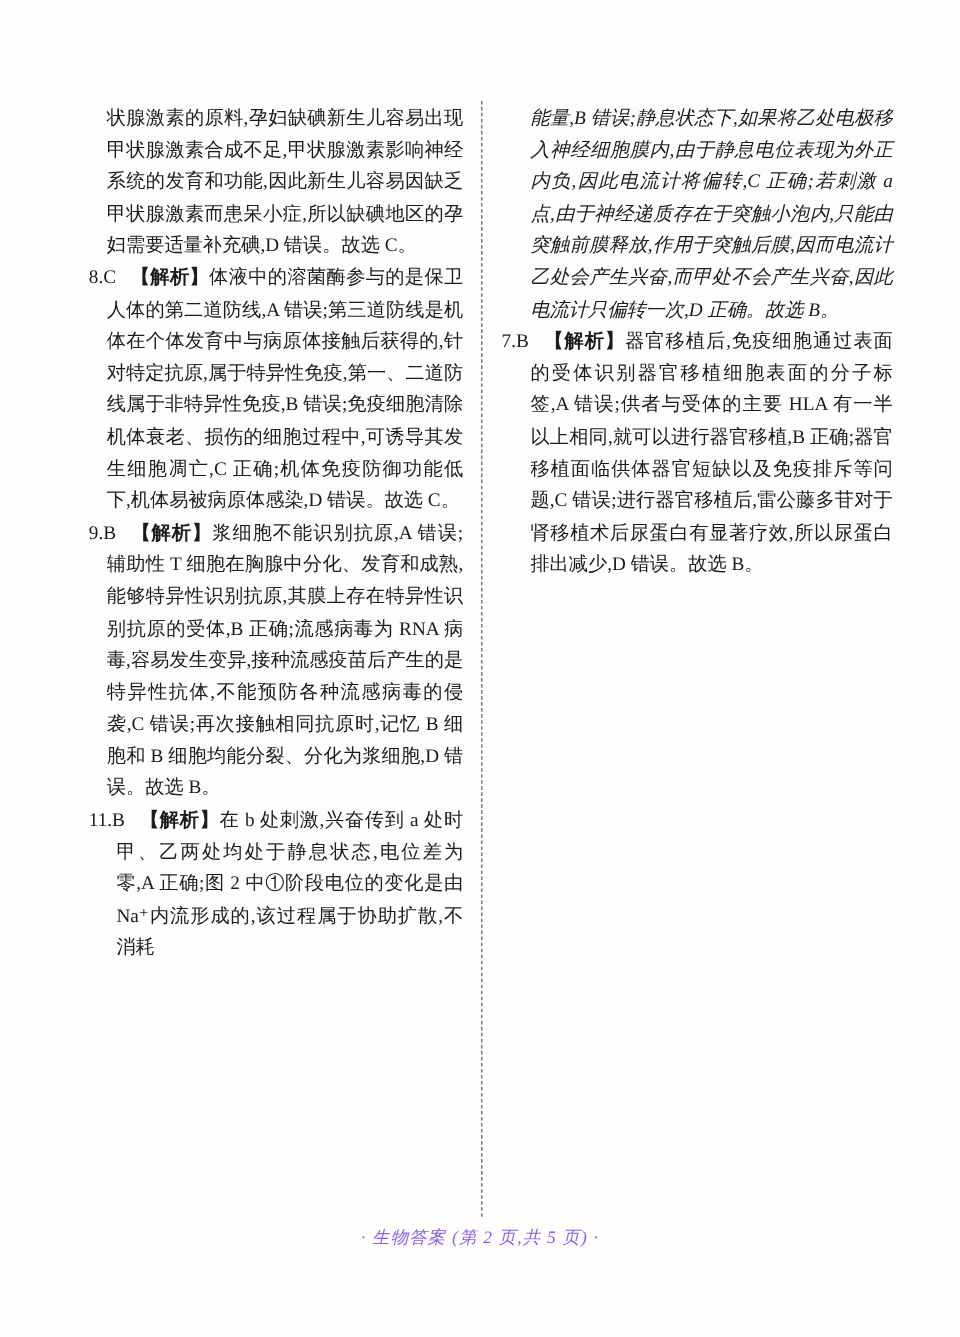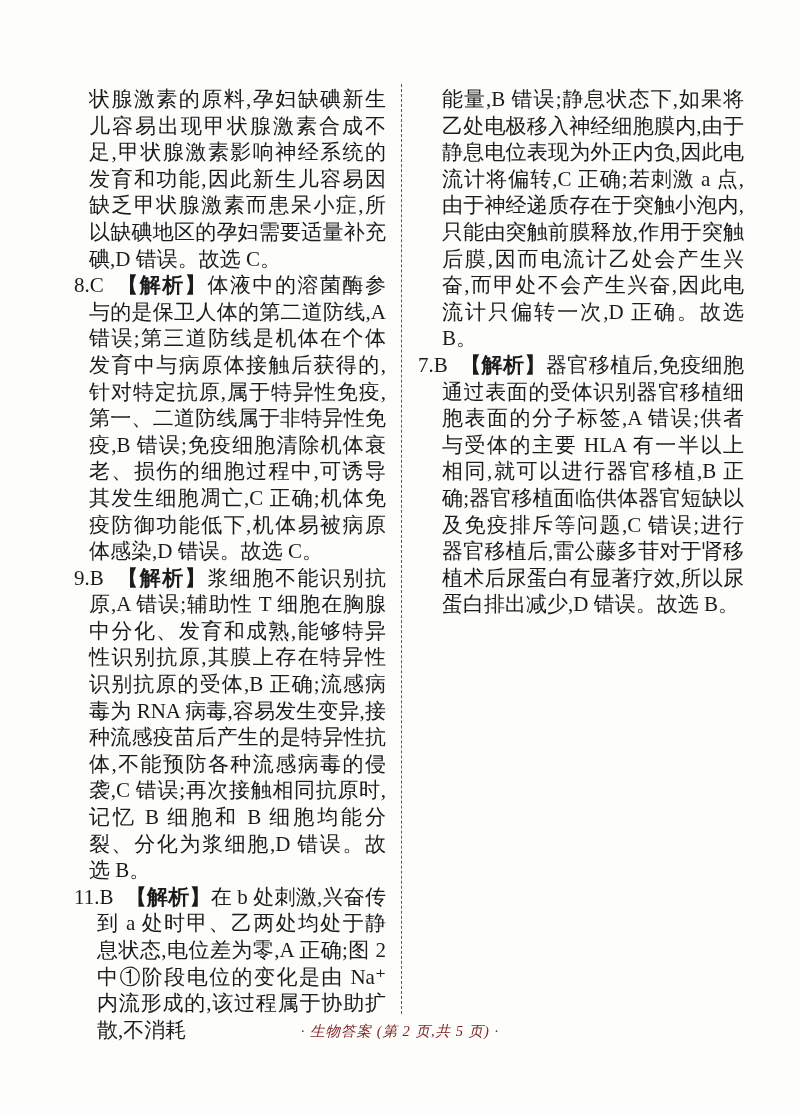--- a/index.html
+++ b/index.html
@@ -7,50 +7,50 @@
     position:relative;
     width:800px;height:1114px;
     background:#fdfdfc;
     overflow:hidden;
     font-family:"Liberation Serif","DejaVu Serif",serif;
     color:#1b1b1b;
   }
   .col{
     position:absolute;
     top:86px;
-    font-size:21px;
+    font-size:16px;
     line-height:26.6px;
     text-align:justify;
     text-justify:inter-ideograph;
   }
   .col-left{left:74px;width:312px;}
   .col-right{left:418px;width:326px;}
   .col p{margin:0;padding:0;}
   
   .col-left p.cont{padding-left:15px;}
-  .col-right p.cont{padding-left:24px;}
+  .col-right p.cont{padding-left:24px;font-style:italic;}
   
   .col-left p.item.d1{padding-left:15px;text-indent:-15px;}
   .col-left p.item.d2{padding-left:23px;text-indent:-23px;}
   .col-right p.item{padding-left:24px;text-indent:-24px;}
   .num{margin-right:12px;white-space:nowrap;}
   .lbl{font-weight:700;}
   .divider{
     position:absolute;
     left:401px;top:84px;height:930px;width:0;
     border-left:1px dashed #5a5a5a;
   }
   .footer{
     position:absolute;
     left:0;top:1022px;width:100%;
     text-align:center;
     font-size:14.5px;
     font-style:italic;
     letter-spacing:1px;
-    color:#7f1d1d;
+    color:#8b5cf6;
   }
 </style>
 </head>
 <body>
 
 <div class="page">
 
   <div class="col col-left">
     <p class="cont">状腺激素的原料,孕妇缺碘新生儿容易出现甲状腺激素合成不足,甲状腺激素影响神经系统的发育和功能,因此新生儿容易因缺乏甲状腺激素而患呆小症,所以缺碘地区的孕妇需要适量补充碘,D 错误。故选 C。</p>
     <p class="item d1"><span class="num">8.C</span><span class="lbl">【解析】</span><span class="txt">体液中的溶菌酶参与的是保卫人体的第二道防线,A 错误;第三道防线是机体在个体发育中与病原体接触后获得的,针对特定抗原,属于特异性免疫,第一、二道防线属于非特异性免疫,B 错误;免疫细胞清除机体衰老、损伤的细胞过程中,可诱导其发生细胞凋亡,C 正确;机体免疫防御功能低下,机体易被病原体感染,D 错误。故选 C。</span></p>

